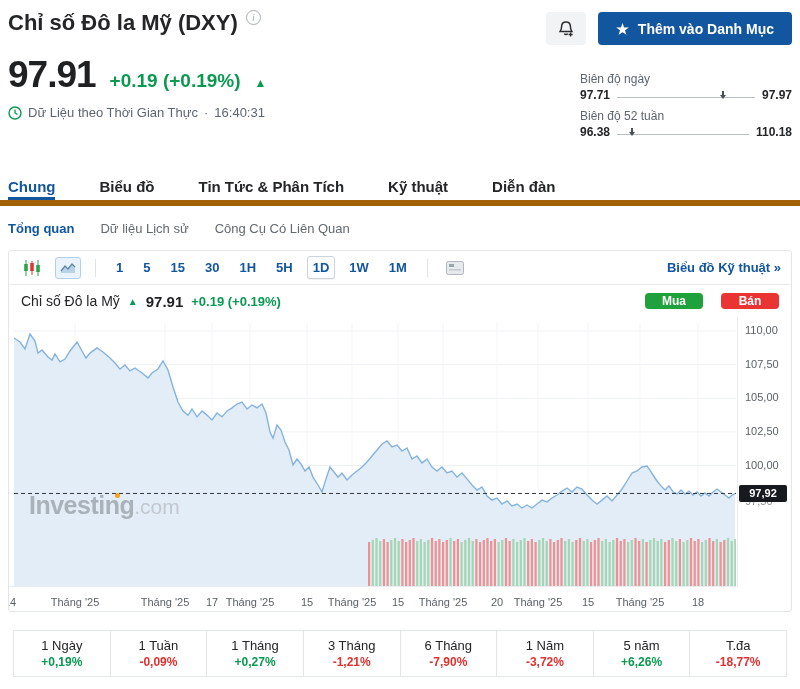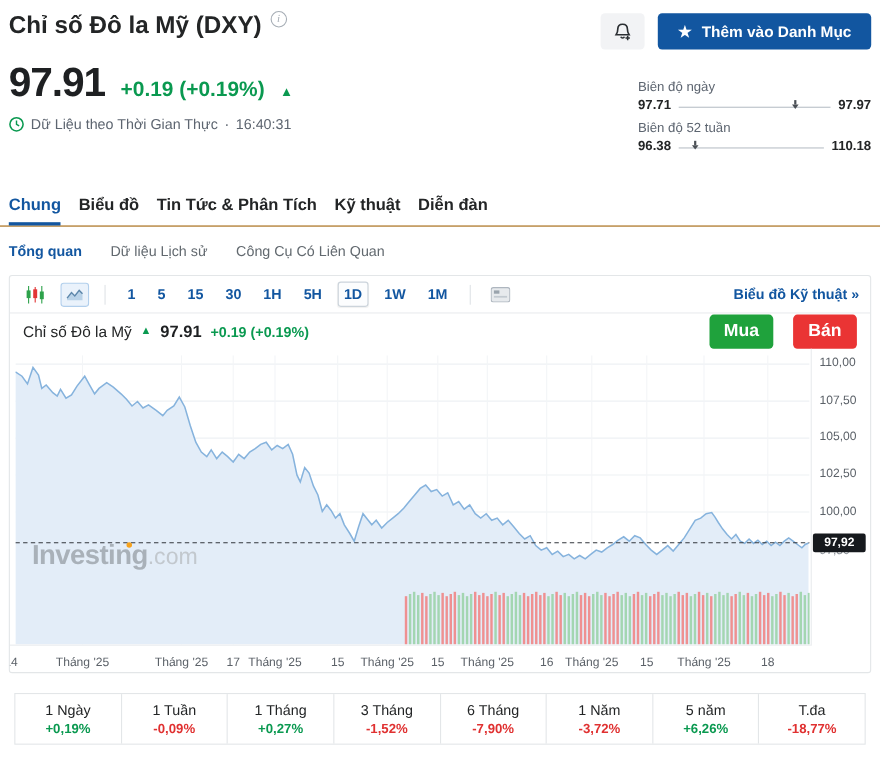--- a/index.html
+++ b/index.html
@@ -30,21 +30,21 @@
   .range-label { font-size:12px; color:#5d6570; margin-bottom:2px; }
   .range-row { display:flex; align-items:center; gap:7px; margin-bottom:7px; }
   .range-row .val { font-size:12px; font-weight:bold; color:#232526; white-space:nowrap; }
   .track { position:relative; flex:1; height:9px; }
   .track::before { content:""; position:absolute; left:0; right:0; top:6px; height:1px; background:#b9c0c7; }
   .marker { position:absolute; top:0; width:8px; height:9px; transform:translateX(-50%); }
   .marker::before { content:""; position:absolute; left:3px; top:0; width:2px; height:4px; background:#4a4f55; }
   .marker::after { content:""; position:absolute; left:1px; top:4px; border-left:3px solid transparent; border-right:3px solid transparent; border-top:4px solid #4a4f55; }
 
   
-  .tabs { display:flex; gap:16px; padding:0 8px; border-bottom:1px solid #a16207; height:36px; }
+  .tabs { display:flex; gap:44px; padding:0 8px; border-bottom:6px solid #a16207; height:36px; }
   .tab { font-size:15px; font-weight:bold; color:#232526; padding:8px 0 10px; cursor:pointer; border-bottom:3px solid transparent; }
   .tab.active { color:#1256a0; border-bottom-color:#1256a0; }
   .subtabs { display:flex; gap:26px; padding:0 8px; height:44px; align-items:center; }
   .subtab { font-size:13px; color:#62696f; cursor:pointer; }
   .subtab.active { color:#1256a0; font-weight:bold; }
 
   
   .widget { margin:0 8px; border:1px solid #e3e6e8; border-radius:3px; height:362px; overflow:hidden; background:#fff; }
   .toolbar { display:flex; align-items:center; height:34px; padding:0 10px; border-bottom:1px solid #e9ebee; gap:10px; }
   .tool-icon { width:26px; height:22px; display:flex; align-items:center; justify-content:center; cursor:pointer; border-radius:3px; }
@@ -54,21 +54,21 @@
   .tf-btn.active { border-color:#ccd4db; background:#fcfdfe; box-shadow:0 1px 1px rgba(0,0,0,.06); }
   .tb-spacer { flex:1; }
   .tech-link { font-size:13px; font-weight:bold; color:#1256a0; cursor:pointer; }
 
   .chart-head { display:flex; align-items:center; height:32px; padding:0 12px; gap:8px; }
   .ch-name { font-size:14px; color:#232526; }
   .ch-arrow { font-size:10px; color:#0a9950; }
   .ch-price { font-size:15px; font-weight:bold; color:#1e2022; }
   .ch-change { font-size:13px; font-weight:bold; color:#0a9950; }
   .ch-spacer { flex:1; }
-  .buy-btn, .sell-btn { width:58px; height:31px; border:none; border-radius:4px; color:#fff; font-size:16px; font-weight:bold; cursor:pointer; font-family:"Liberation Sans", sans-serif; }
+  .buy-btn, .sell-btn { width:58px; height:16px; border:none; border-radius:4px; color:#fff; font-size:12px; font-weight:bold; cursor:pointer; font-family:"Liberation Sans", sans-serif; }
   .buy-btn { background:#1fa23c; margin-right:10px; }
   .sell-btn { background:#ea3434; }
 
   .chart-region { position:relative; height:296px; }
   .plot-svg { position:absolute; left:5px; top:6px; }
   .axis-sep { position:absolute; left:728px; top:0; width:1px; height:270px; background:#e9ebee; }
   .plot-bottom { position:absolute; left:0; top:269px; width:728px; height:1px; background:#e9ebee; }
   .y-label { position:absolute; left:736px; font-size:11px; color:#5b6168; }
   .price-tag { position:absolute; left:730px; width:48px; height:17px; background:#16191d; color:#fff; font-size:11px; font-weight:bold; text-align:center; line-height:17px; border-radius:2px; z-index:3; }
   .ghost-label { position:absolute; left:736px; font-size:11px; color:#8b9198; z-index:1; }
@@ -349,21 +349,21 @@
         <div class="price-tag" style="top: 167.976px;">97,92</div>
         <div class="x-label" style="left: 1px;">14</div>
         <div class="x-label" style="left: 66px;">Tháng '25</div>
         <div class="x-label" style="left: 156px;">Tháng '25</div>
         <div class="x-label" style="left: 203px;">17</div>
         <div class="x-label" style="left: 241px;">Tháng '25</div>
         <div class="x-label" style="left: 298px;">15</div>
         <div class="x-label" style="left: 343px;">Tháng '25</div>
         <div class="x-label" style="left: 389px;">15</div>
         <div class="x-label" style="left: 434px;">Tháng '25</div>
-        <div class="x-label" style="left: 488px;">16</div>
+        <div class="x-label" style="left: 488px;">20</div>
         <div class="x-label" style="left: 529px;">Tháng '25</div>
         <div class="x-label" style="left: 579px;">15</div>
         <div class="x-label" style="left: 631px;">Tháng '25</div>
         <div class="x-label" style="left: 689px;">18</div>
       </div>
   </div>
 
   <div class="perf-table" id="perf-table">
       <div class="perf-cell">
         <div class="perf-label">1 Ngày</div>
@@ -372,21 +372,21 @@
       <div class="perf-cell">
         <div class="perf-label">1 Tuần</div>
         <div class="perf-value down">-0,09%</div>
       </div>
       <div class="perf-cell">
         <div class="perf-label">1 Tháng</div>
         <div class="perf-value up">+0,27%</div>
       </div>
       <div class="perf-cell">
         <div class="perf-label">3 Tháng</div>
-        <div class="perf-value down">-1,52%</div>
+        <div class="perf-value down">-1,21%</div>
       </div>
       <div class="perf-cell">
         <div class="perf-label">6 Tháng</div>
         <div class="perf-value down">-7,90%</div>
       </div>
       <div class="perf-cell">
         <div class="perf-label">1 Năm</div>
         <div class="perf-value down">-3,72%</div>
       </div>
       <div class="perf-cell">

